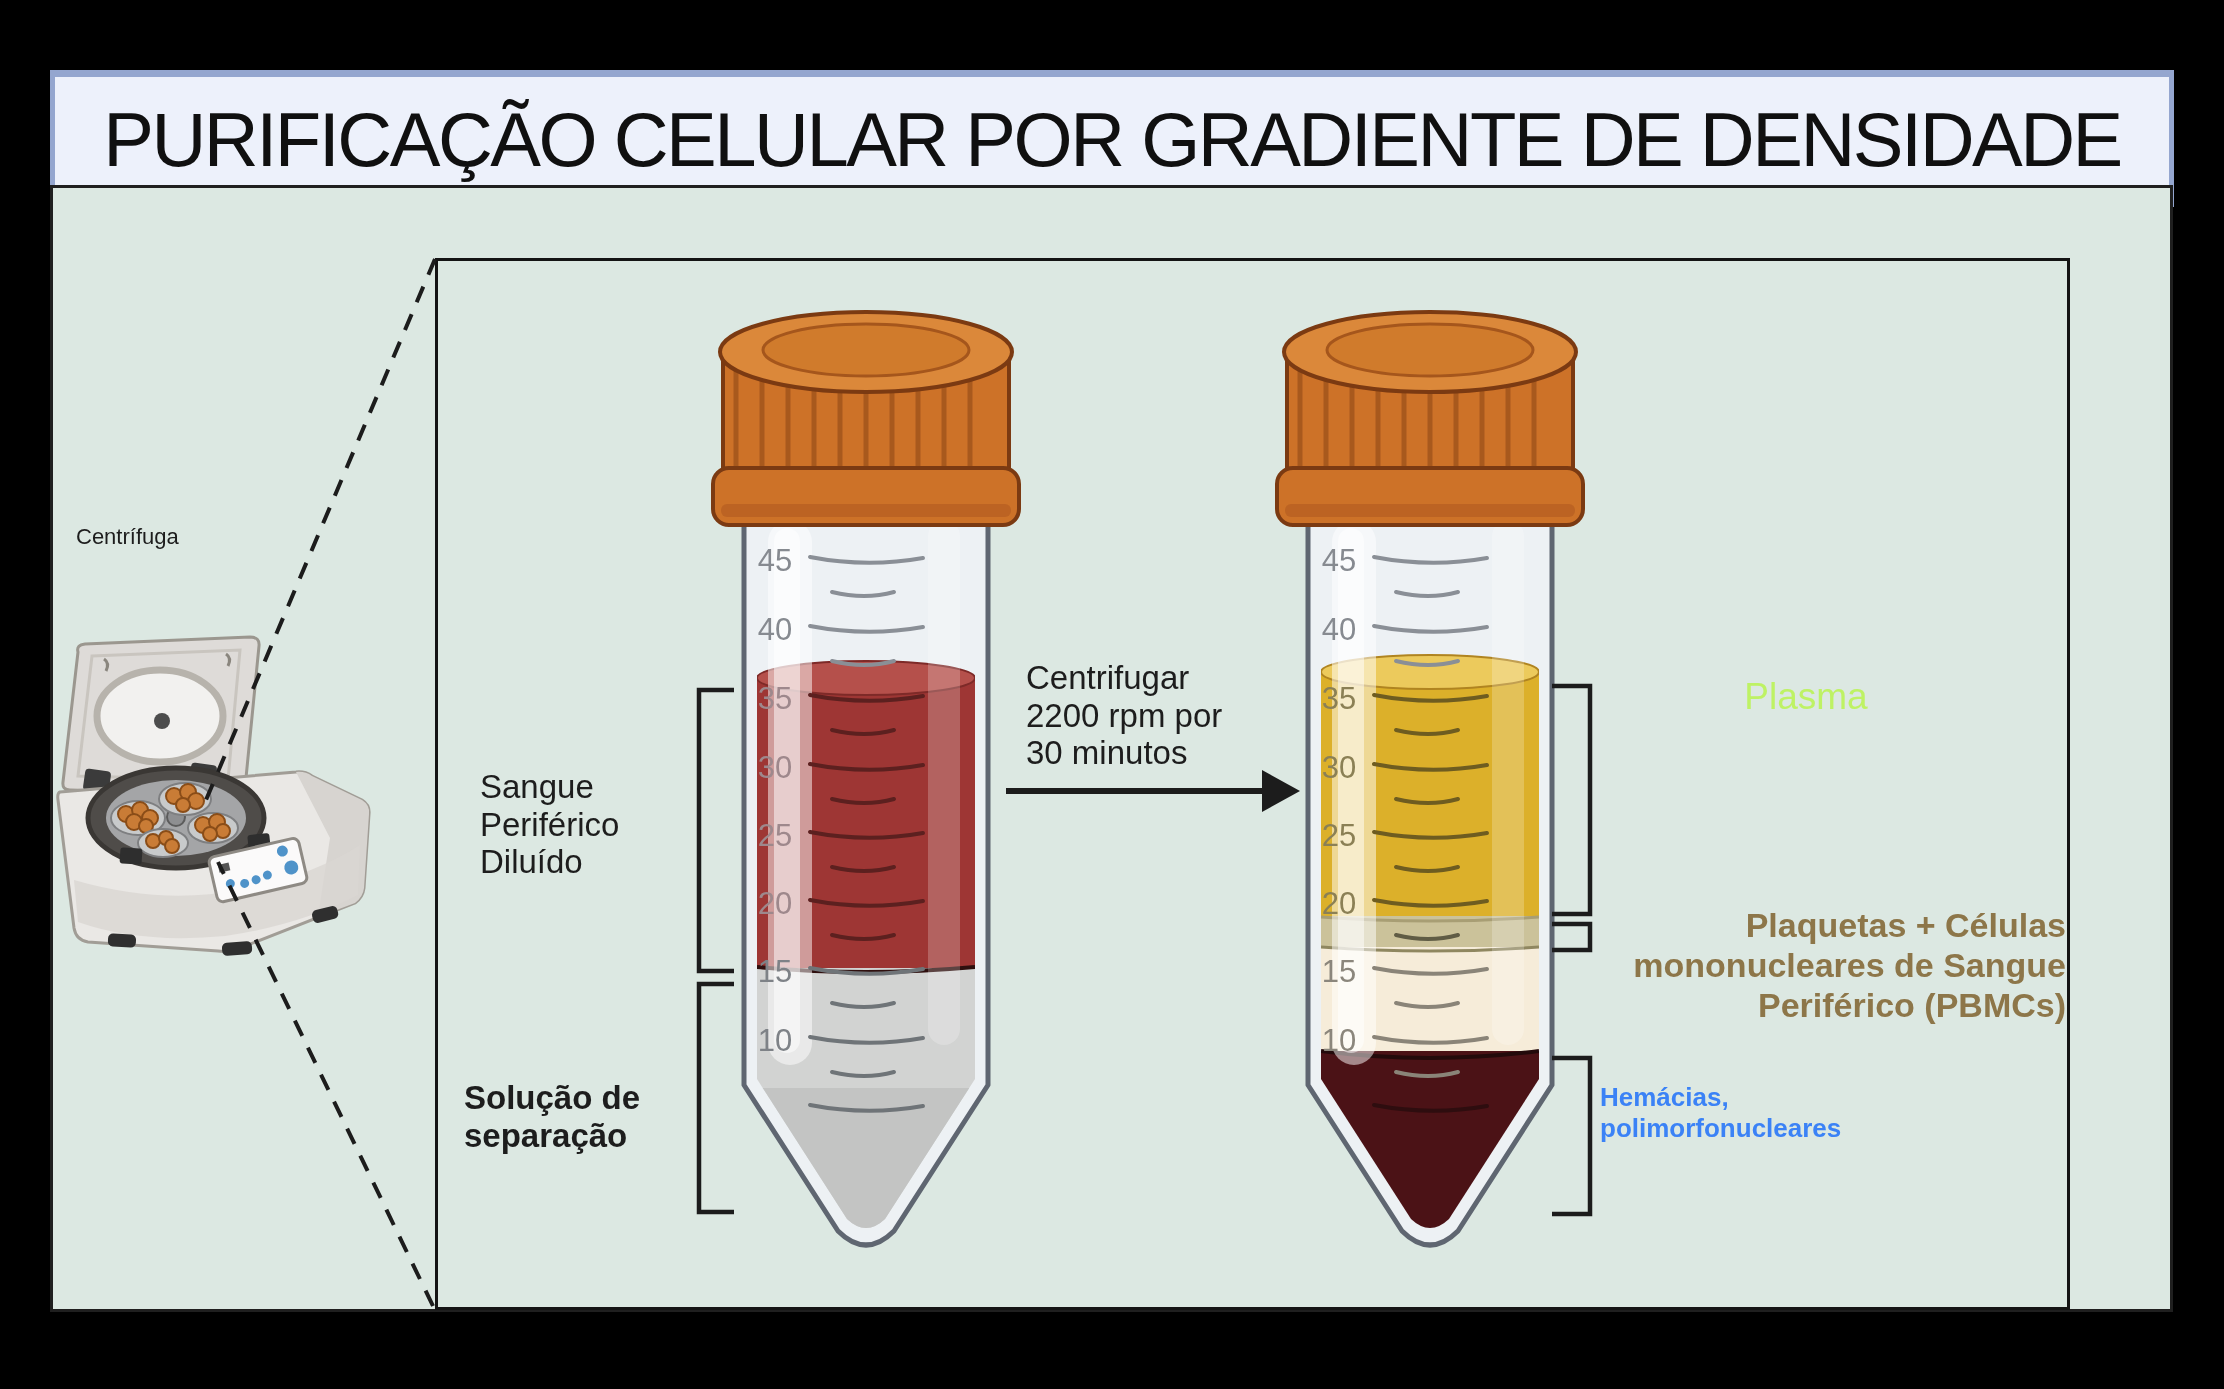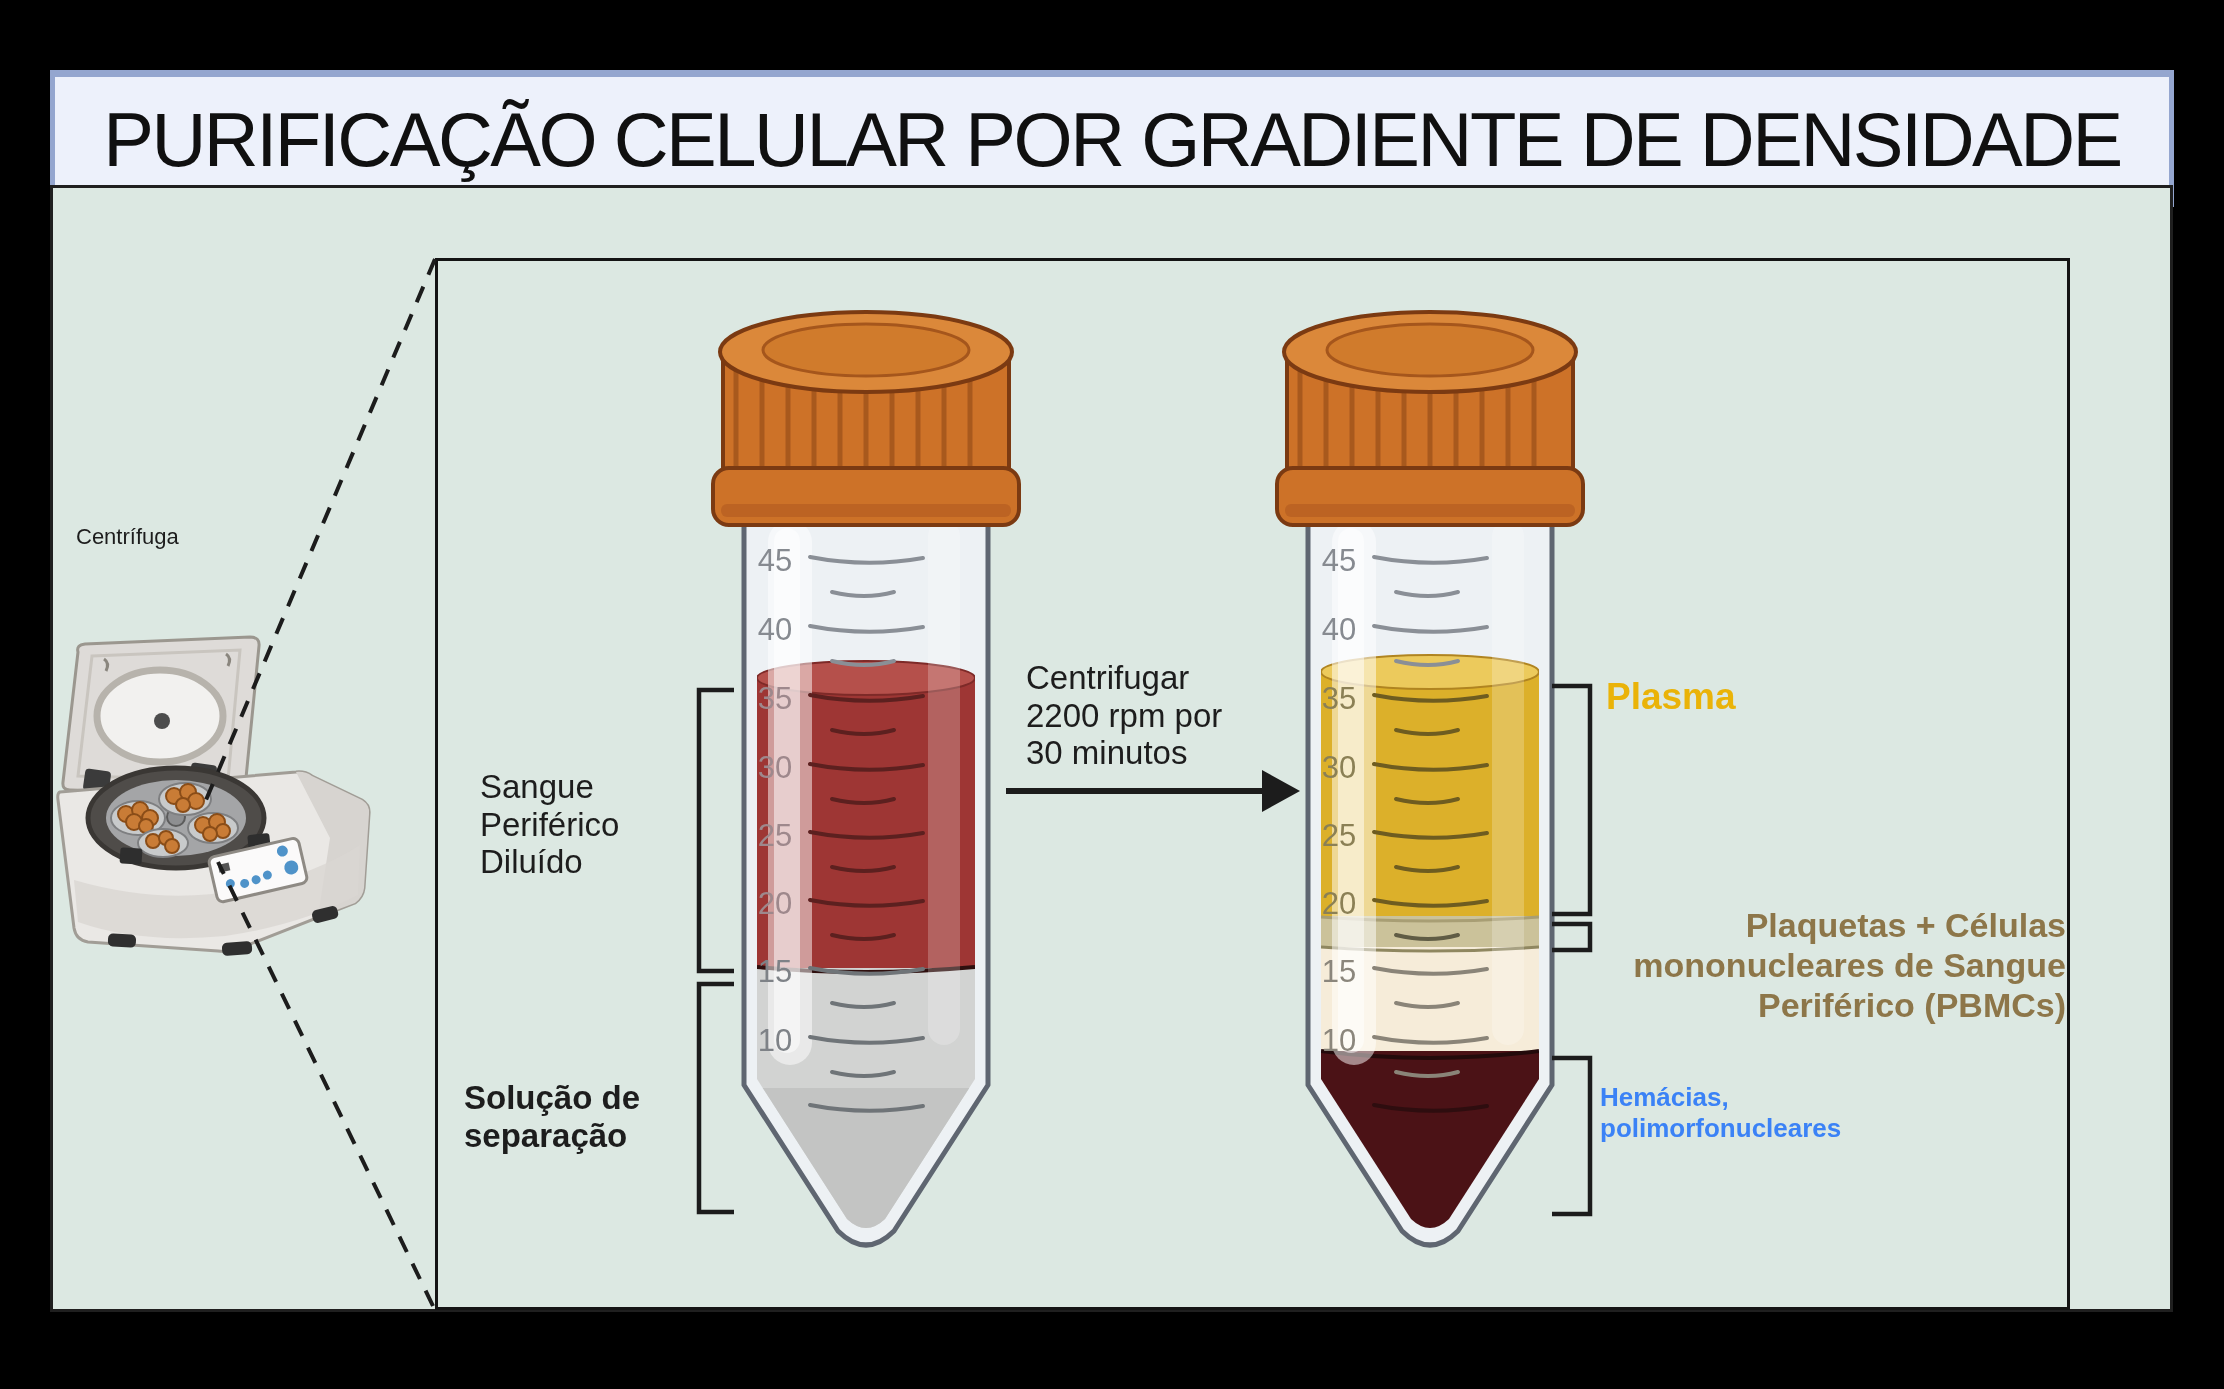--- a/index.html
+++ b/index.html
@@ -17,21 +17,21 @@
   #inner-box{position:absolute;left:435px;top:258px;width:1635px;height:1052px;
     border:3px solid #141414;box-sizing:border-box;}
   svg#art{position:absolute;left:0;top:0;}
   
   .lbl{position:absolute;color:#1d1d1d;font-size:33px;line-height:1.14;
        white-space:pre-line;}
   #centrifuga-label{left:76px;top:524px;width:220px;font-size:22px;text-align:left;white-space:nowrap;}
   #sangue-label{left:480px;top:768px;width:250px;}
   #solucao-label{left:464px;top:1079px;width:250px;font-weight:bold;}
   #arrow-label{left:1026px;top:659px;width:244px;}
-  #plasma-label{left:1606px;top:676px;width:400px;text-align:left;font-weight:bold;font-size:37px;color:#eab308;}
+  #plasma-label{left:1606px;top:676px;width:400px;text-align:center;font-weight:normal;font-size:37px;color:#bef264;}
   #pbmc-label{left:1606px;top:906px;width:460px;text-align:right;font-weight:bold;font-size:34px;line-height:1.17;color:#8d7649;}
   #hemacias-label{left:1600px;top:1082px;width:420px;text-align:left;font-weight:bold;font-size:26px;line-height:1.2;color:#3b82f6;}
   text.scale-num{font-family:"Liberation Sans",sans-serif;font-size:31px;}
 </style>
 </head>
 <body>
 
 <div id="stage">
 
   <div id="title-banner">

